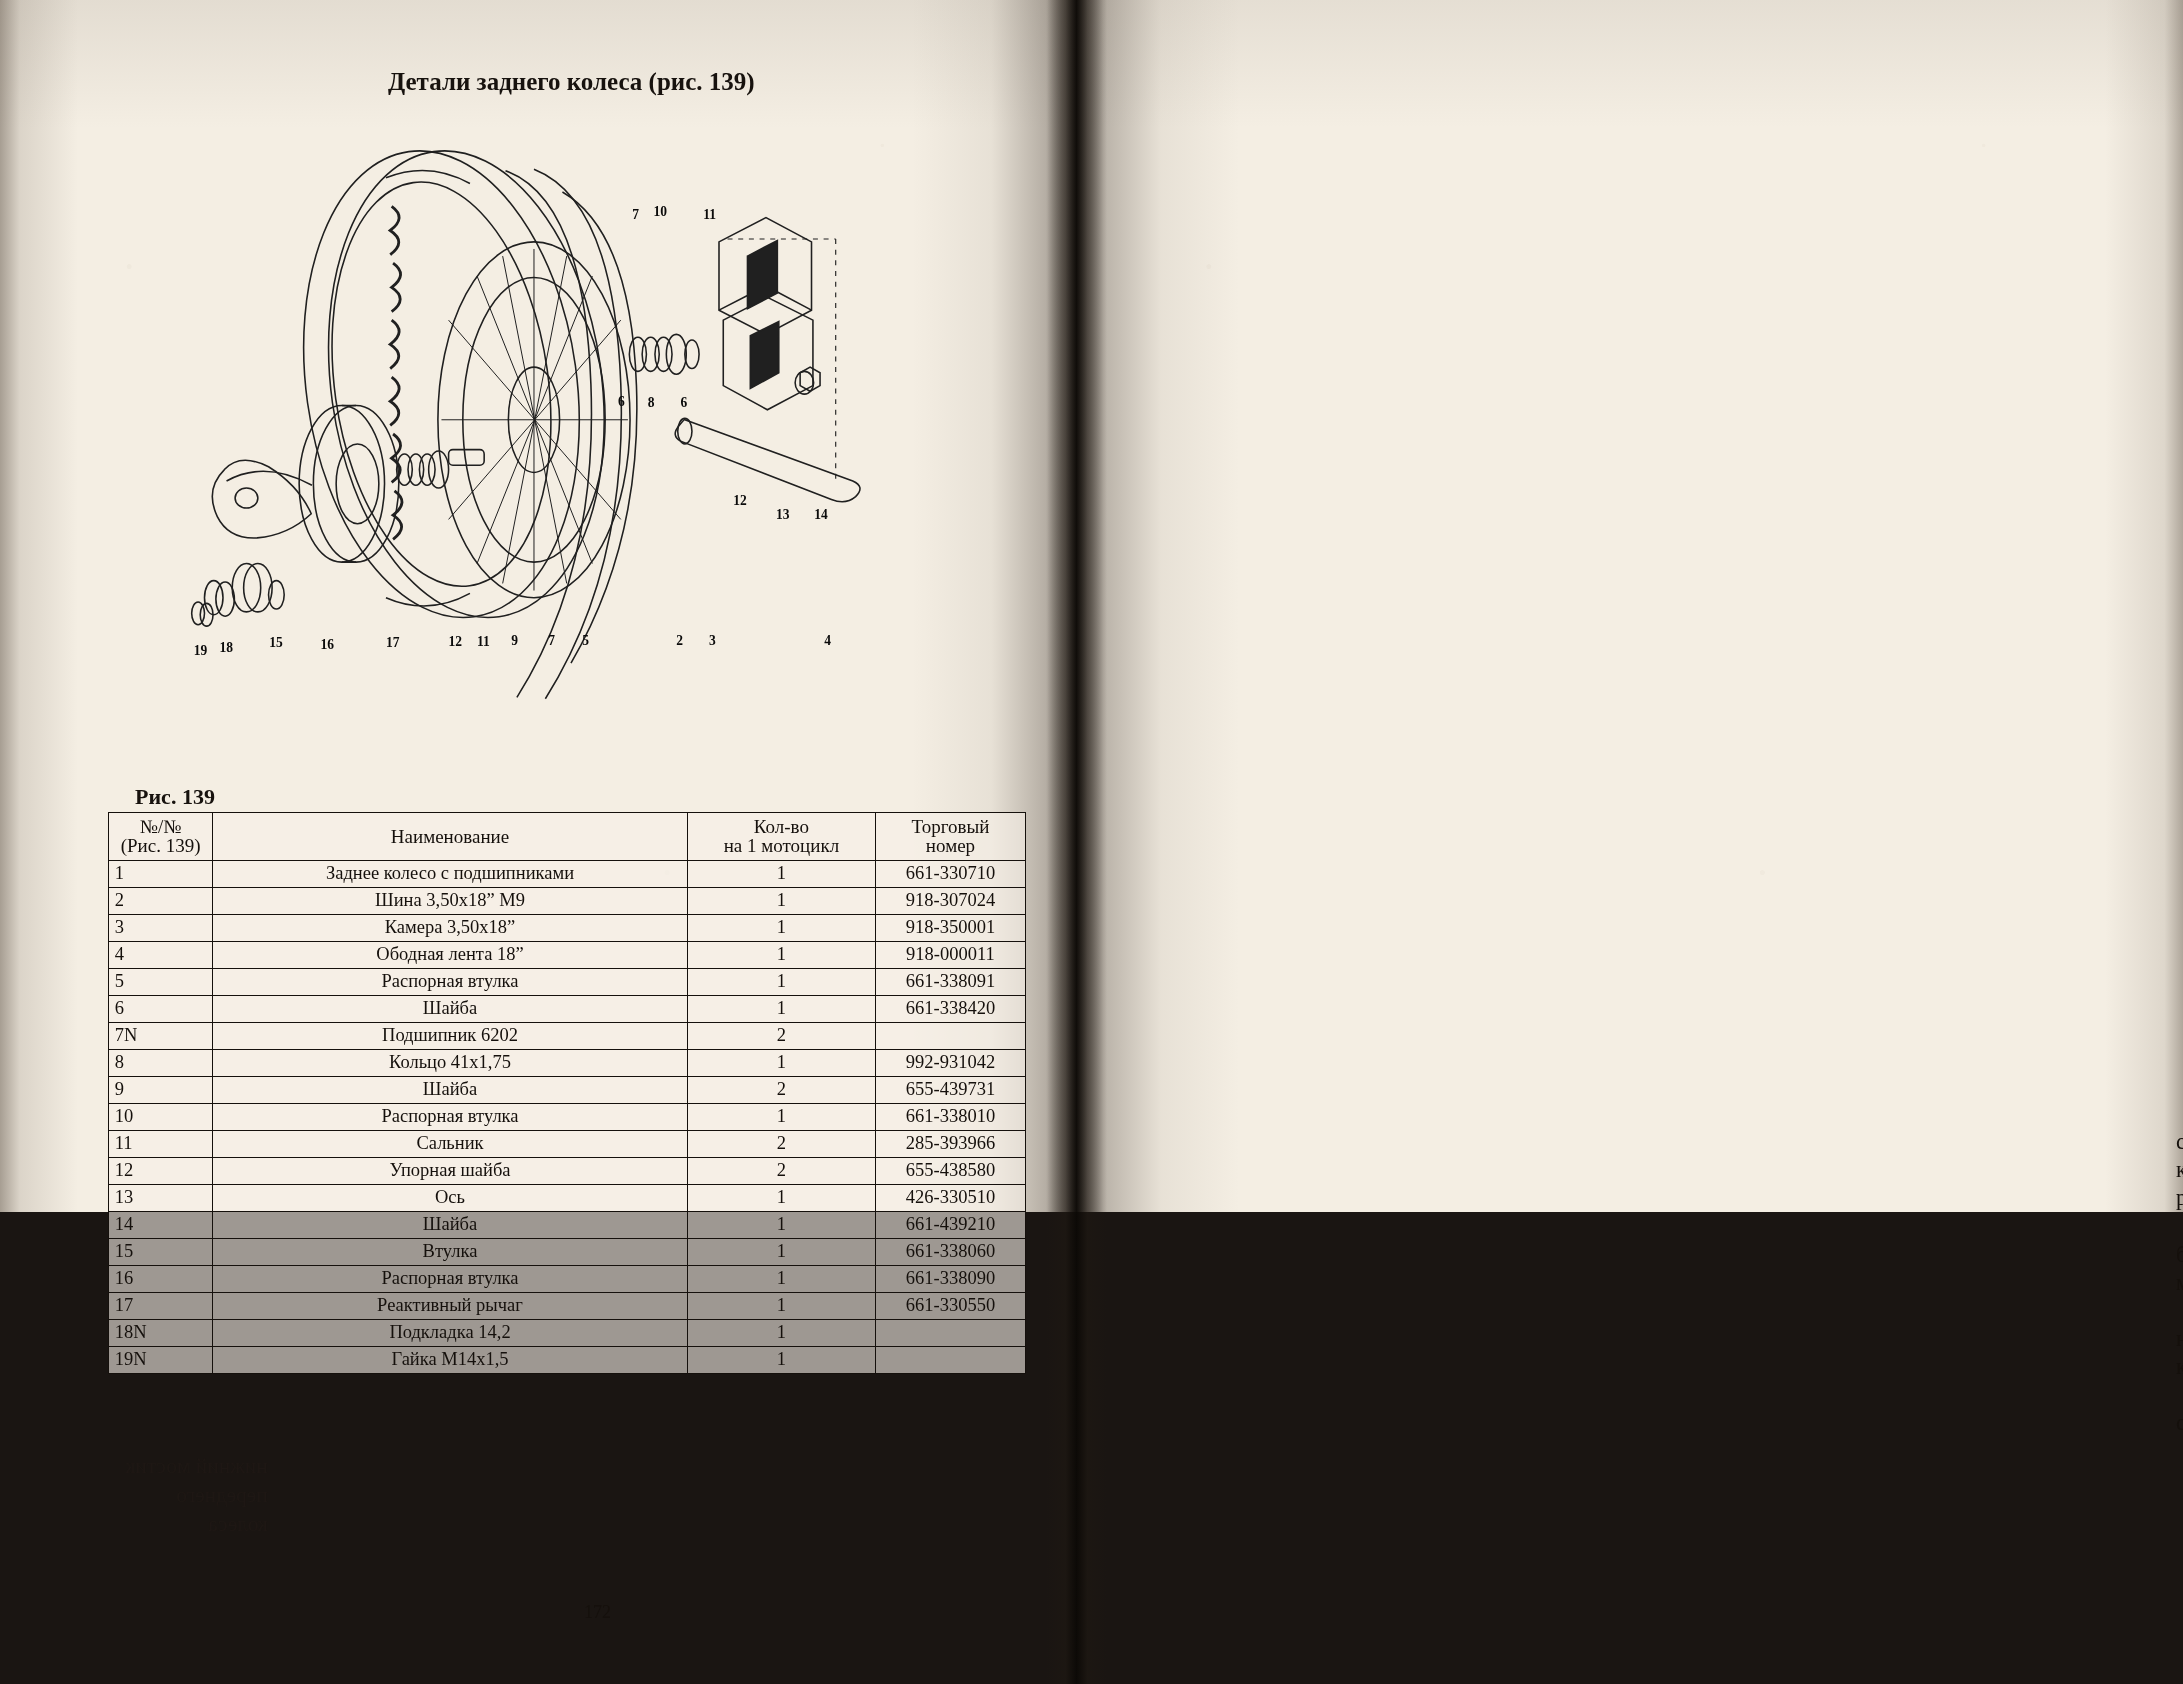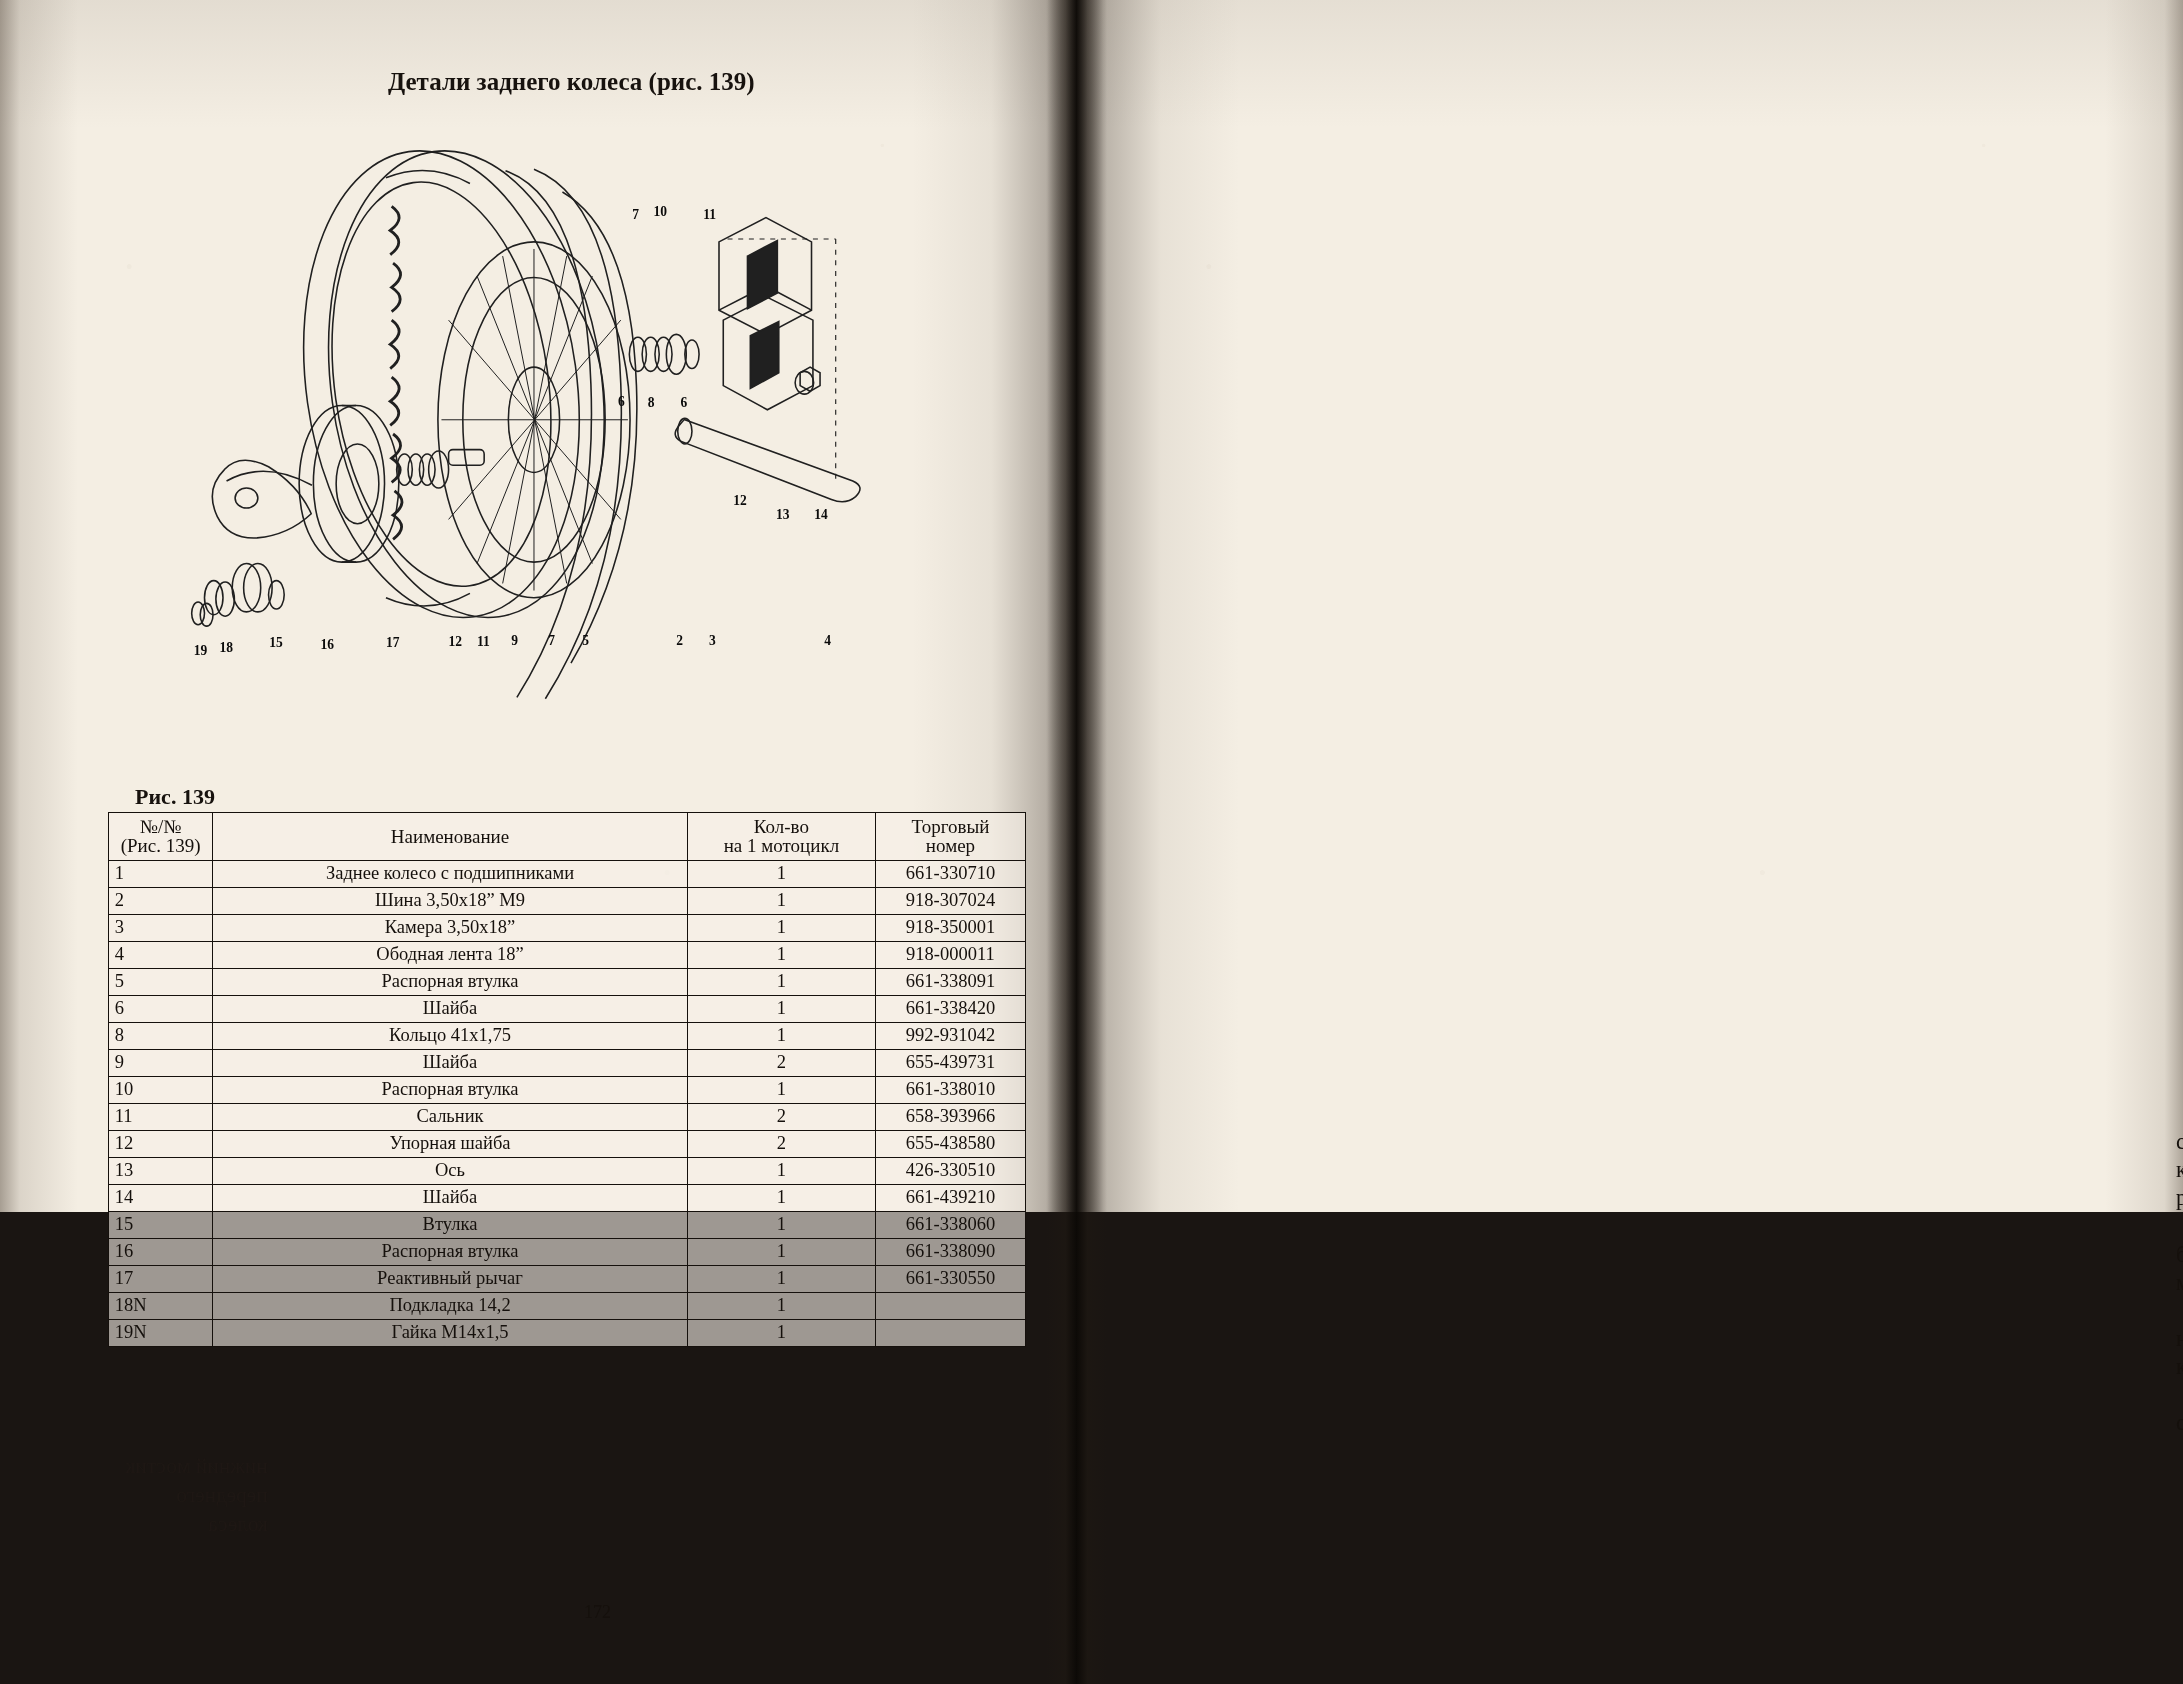--- a/index.html
+++ b/index.html
@@ -326,20 +326,26 @@
             <td class="c-qty">1</td>
             <td class="c-code">661-338091</td>
           </tr>
           <tr>
             <td class="c-no">6</td>
             <td class="c-name">Шайба</td>
             <td class="c-qty">1</td>
             <td class="c-code">661-338420</td>
           </tr>
           <tr>
+            <td class="c-no">7N</td>
+            <td class="c-name">Подшипник 6202</td>
+            <td class="c-qty">2</td>
+            <td class="c-code"></td>
+          </tr>
+          <tr>
             <td class="c-no">8</td>
             <td class="c-name">Кольцо 41х1,75</td>
             <td class="c-qty">1</td>
             <td class="c-code">992-931042</td>
           </tr>
           <tr>
             <td class="c-no">9</td>
             <td class="c-name">Шайба</td>
             <td class="c-qty">2</td>
             <td class="c-code">655-439731</td>
@@ -347,21 +353,21 @@
           <tr>
             <td class="c-no">10</td>
             <td class="c-name">Распорная втулка</td>
             <td class="c-qty">1</td>
             <td class="c-code">661-338010</td>
           </tr>
           <tr>
             <td class="c-no">11</td>
             <td class="c-name">Сальник</td>
             <td class="c-qty">2</td>
-            <td class="c-code">658-393966</td>
+            <td class="c-code">285-393966</td>
           </tr>
           <tr>
             <td class="c-no">12</td>
             <td class="c-name">Упорная шайба</td>
             <td class="c-qty">2</td>
             <td class="c-code">655-438580</td>
           </tr>
           <tr>
             <td class="c-no">13</td>
             <td class="c-name">Ось</td>

